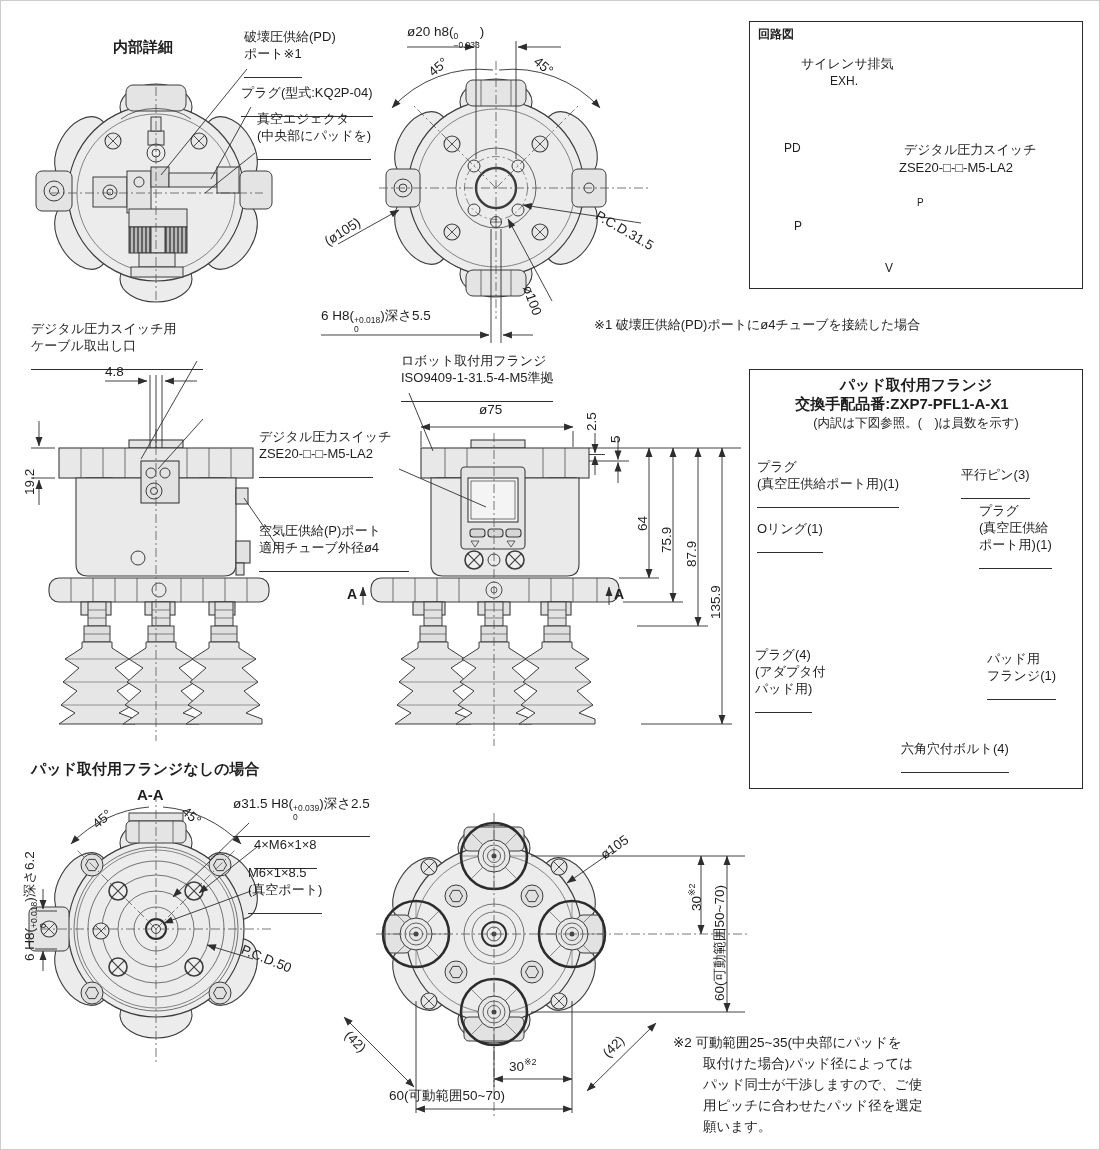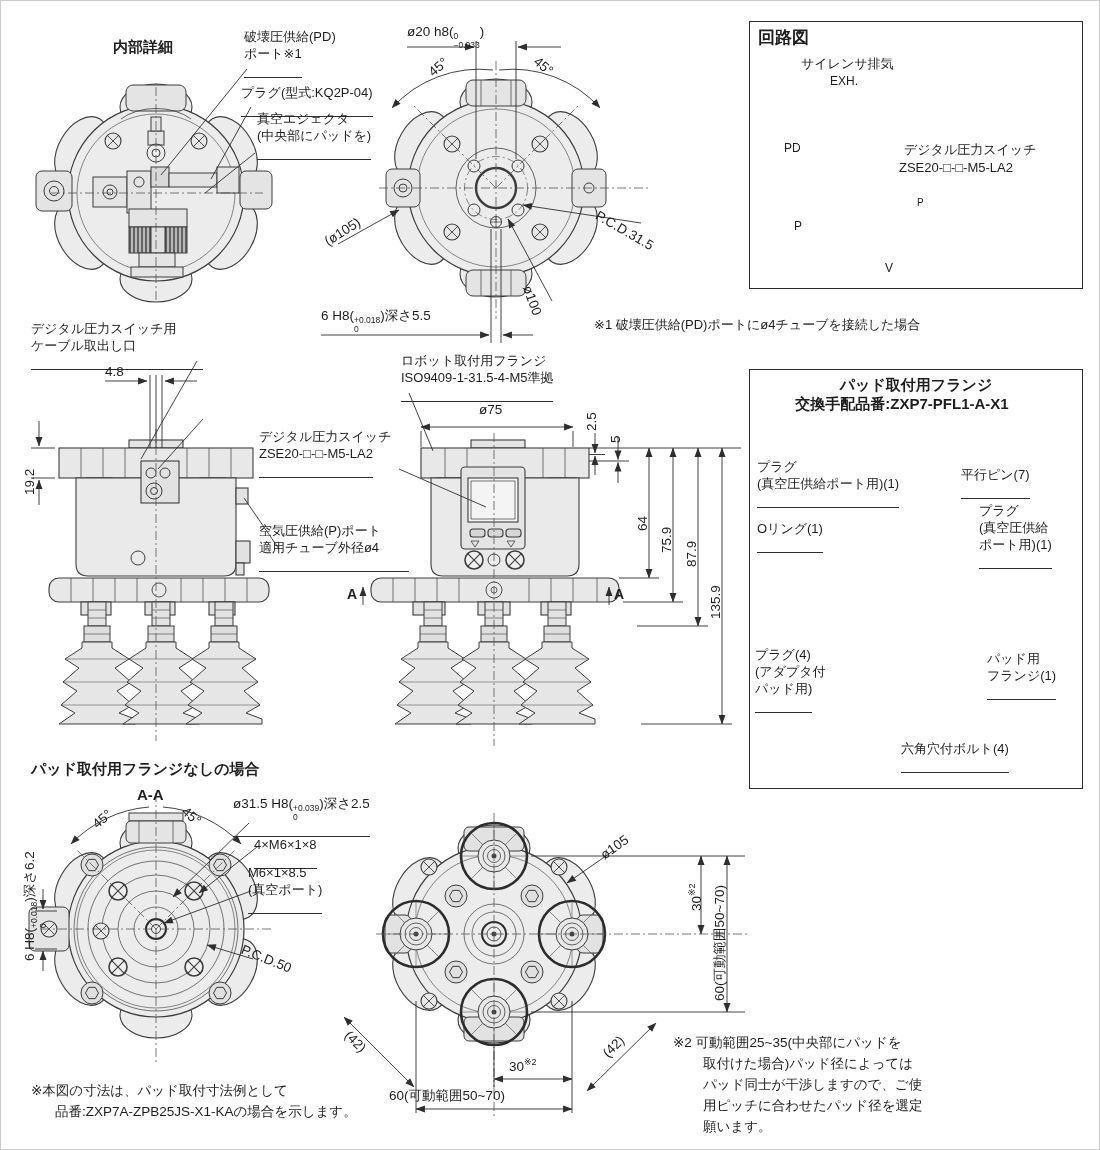--- a/index.html
+++ b/index.html
@@ -4,21 +4,21 @@
 <style>
 *{margin:0;padding:0;box-sizing:border-box}
 html,body{background:#fff}
 body{font-family:"Liberation Sans","DejaVu Sans",sans-serif;color:#1e1e1e}
 #canvas{position:relative;width:1100px;height:1150px;background:#ffffff;border:1px solid #cccccc;overflow:hidden}
 .lbl{position:absolute;font-size:13px;line-height:1.3;white-space:nowrap;color:#1e1e1e}
 .sm{font-size:12px}
 .md{font-size:13.5px}
 .b{font-weight:bold}
 .t15{font-size:15px}
-.t16{font-size:17px}
+.t16{font-size:12px}
 .u{border-bottom:1.4px solid #2e2e2e;padding-bottom:14px;display:inline-block}
 .rot{transform-origin:left top}
 .ctr{text-align:center}
 .tol{display:inline-flex;flex-direction:column;font-size:8.5px;line-height:1.05;vertical-align:-3px}
 .tol span{display:block}
 sup{font-size:9px;vertical-align:super}
 .box{position:absolute;border:1.6px solid #2b2b2b;background:#fff}
 svg.layer{position:absolute;left:0;top:0}
 .note{font-size:13.5px;line-height:1.55;white-space:nowrap}
 .ind{padding-left:30px}
@@ -595,25 +595,26 @@
 </div>
 <div class="lbl b" style="left:346px;top:584px;font-size:14px">A</div>
 <div class="lbl b" style="left:613px;top:584px;font-size:14px">A</div>
 <div class="lbl md rot" style="left:633px;top:530px;transform:rotate(-90deg)">64</div>
 <div class="lbl md rot" style="left:657px;top:552px;transform:rotate(-90deg)">75.9</div>
 <div class="lbl md rot" style="left:682px;top:566px;transform:rotate(-90deg)">87.9</div>
 <div class="lbl md rot" style="left:706px;top:618px;transform:rotate(-90deg)">135.9</div>
 
 <div class="lbl b t15 ctr" style="left:748px;top:374px;width:334px">パッド取付用フランジ</div>
 <div class="lbl b t15 ctr" style="left:748px;top:393px;width:306px">交換手配品番:ZXP7-PFL1-A-X1</div>
+<div class="lbl ctr" style="left:748px;top:414px;width:334px;font-size:12.5px">(内訳は下図参照。(　)は員数を示す)</div>
 <div class="lbl" style="left:756px;top:458px">
   <span>プラグ</span><br>
   <span class="u">(真空圧供給ポート用)(1)</span>
 </div>
-<div class="lbl" style="left:960px;top:466px"><span class="u">平行ピン(7)</span></div>
+<div class="lbl" style="left:960px;top:466px"><span class="u">平行ピン(3)</span></div>
 <div class="lbl" style="left:978px;top:502px">
   <span>プラグ</span><br>
   <span>(真空圧供給</span><br>
   <span class="u">ポート用)(1)</span>
 </div>
 <div class="lbl" style="left:756px;top:520px"><span class="u">Oリング(1)</span></div>
 <div class="lbl" style="left:754px;top:646px">
   <span>プラグ(4)</span><br>
   <span>(アダプタ付</span><br>
   <span class="u">パッド用)</span>
@@ -644,24 +645,20 @@
 <div class="lbl md rot" style="left:244px;top:940px;transform:rotate(22deg)">P.C.D.50</div>
 
 <div class="lbl md rot" style="left:596px;top:848px;transform:rotate(-35deg)">ø105</div>
 <div class="lbl md rot" style="left:686px;top:910px;transform:rotate(-90deg)"><span>30</span><sup>※2</sup></div>
 <div class="lbl md rot" style="left:710px;top:1000px;transform:rotate(-90deg)">60(可動範囲50~70)</div>
 <div class="lbl md" style="left:508px;top:1056px"><span>30</span><sup>※2</sup></div>
 <div class="lbl md" style="left:388px;top:1086px">60(可動範囲50~70)</div>
 <div class="lbl md rot" style="left:352px;top:1026px;transform:rotate(45deg)">(42)</div>
 <div class="lbl md rot" style="left:598px;top:1048px;transform:rotate(-45deg)">(42)</div>
 
-<div class="lbl note" style="left:30px;top:1080px">
-  <span>※本図の寸法は、パッド取付寸法例として</span><br>
-  <span class="ind" style="padding-left:24px">品番:ZXP7A-ZPB25JS-X1-KAの場合を示します。</span>
-</div>
 <div class="lbl note" style="left:672px;top:1032px">
   <span>※2 可動範囲25~35(中央部にパッドを</span><br>
   <span class="ind">取付けた場合)パッド径によっては</span><br>
   <span class="ind">パッド同士が干渉しますので、ご使</span><br>
   <span class="ind">用ピッチに合わせたパッド径を選定</span><br>
   <span class="ind">願います。</span>
 </div>
 
 </div>
 

